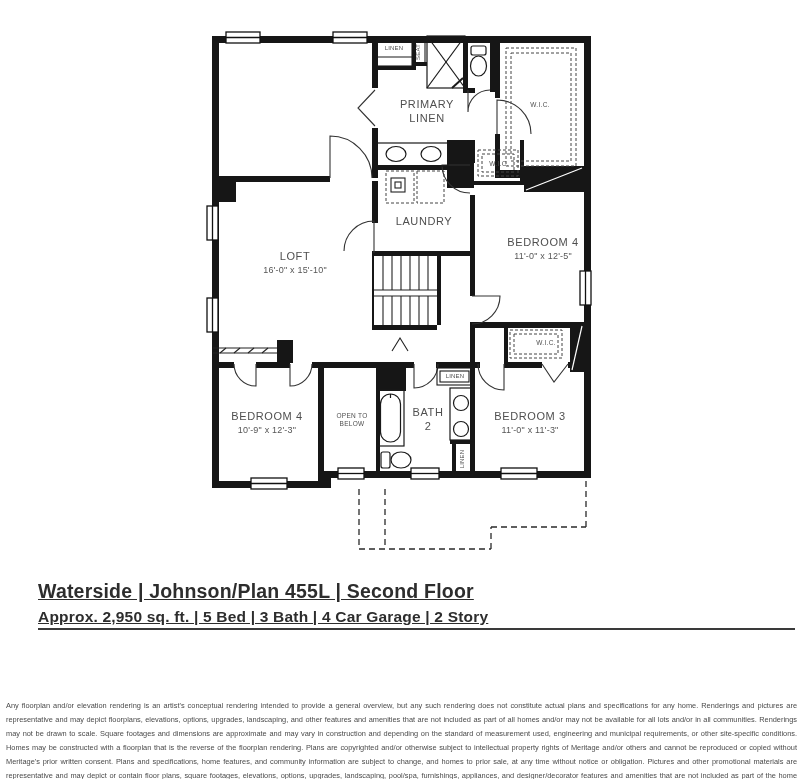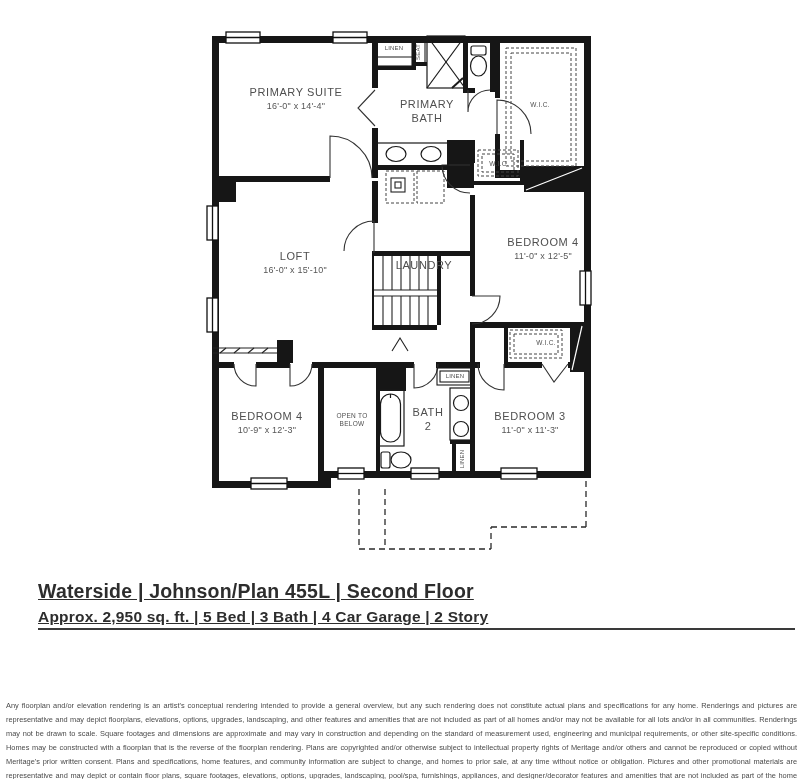--- a/index.html
+++ b/index.html
@@ -11,21 +11,21 @@
               color:#4f4f4f;line-height:1.25;white-space:normal;}
   .room-name{font-size:11px;letter-spacing:.6px;font-weight:400;}
   .room-dims{font-size:9px;letter-spacing:.2px;margin-top:1px;color:#565656;}
   .closet .room-name{font-size:6.5px;letter-spacing:.3px;}
   .tiny .room-name{font-size:6px;letter-spacing:.2px;}
   .v{transform:translate(-50%,-50%) rotate(-90deg);}
   .lbl-primary-suite{left:296px;top:99px;width:100px;}
   .lbl-primary-bath{left:427px;top:112px;width:64px;}
   .lbl-wic1{left:540px;top:105px;}
   .lbl-wic2{left:499px;top:164px;}
-  .lbl-laundry{left:424px;top:222px;margin-top:44px;}
+  .lbl-laundry{left:424px;top:222px;}
   .lbl-loft{left:295px;top:263px;width:110px;}
   .lbl-bedroom2{left:543px;top:249px;width:110px;}
   .lbl-wic3{left:546px;top:343px;}
   .lbl-bedroom4{left:267px;top:423px;width:110px;}
   .lbl-openbelow{left:352px;top:420px;width:52px;}
   .lbl-bath2{left:428px;top:420px;width:40px;}
   .lbl-bedroom3{left:530px;top:423px;width:110px;}
   .lbl-linen-top{left:394px;top:49px;}
   .lbl-seat{left:419px;top:52px;}
   .lbl-linen-bath2{left:455px;top:377px;}
@@ -226,26 +226,22 @@
     <g stroke="#2a2a2a" stroke-width="1.3" fill="none" stroke-dasharray="6,4">
       <line x1="359" y1="489" x2="359" y2="549"></line>
       <line x1="385" y1="489" x2="385" y2="549"></line>
       <line x1="359" y1="549" x2="491" y2="549"></line>
       <line x1="491" y1="549" x2="491" y2="527"></line>
       <line x1="491" y1="527" x2="586" y2="527"></line>
       <line x1="586" y1="527" x2="586" y2="477"></line>
     </g>
   </svg>
 
-  <div class="room-label lbl-primary-suite">
-    <div class="room-name">PRIMARY SUITE</div>
-    <div class="room-dims">16'-0" x 14'-4"</div>
-  </div>
   <div class="room-label lbl-primary-bath">
-    <div class="room-name">PRIMARY BATH</div>
+    <div class="room-name">PRIMARY LINEN</div>
   </div>
   <div class="room-label closet lbl-wic1">
     <div class="room-name">W.I.C.</div>
   </div>
   <div class="room-label closet lbl-wic2">
     <div class="room-name">W.I.C.</div>
   </div>
   <div class="room-label lbl-laundry">
     <div class="room-name">LAUNDRY</div>
   </div>

